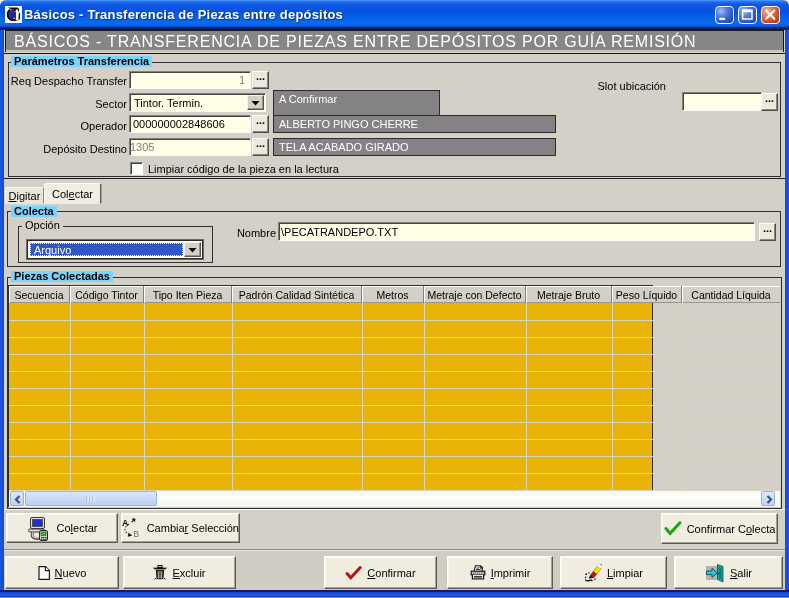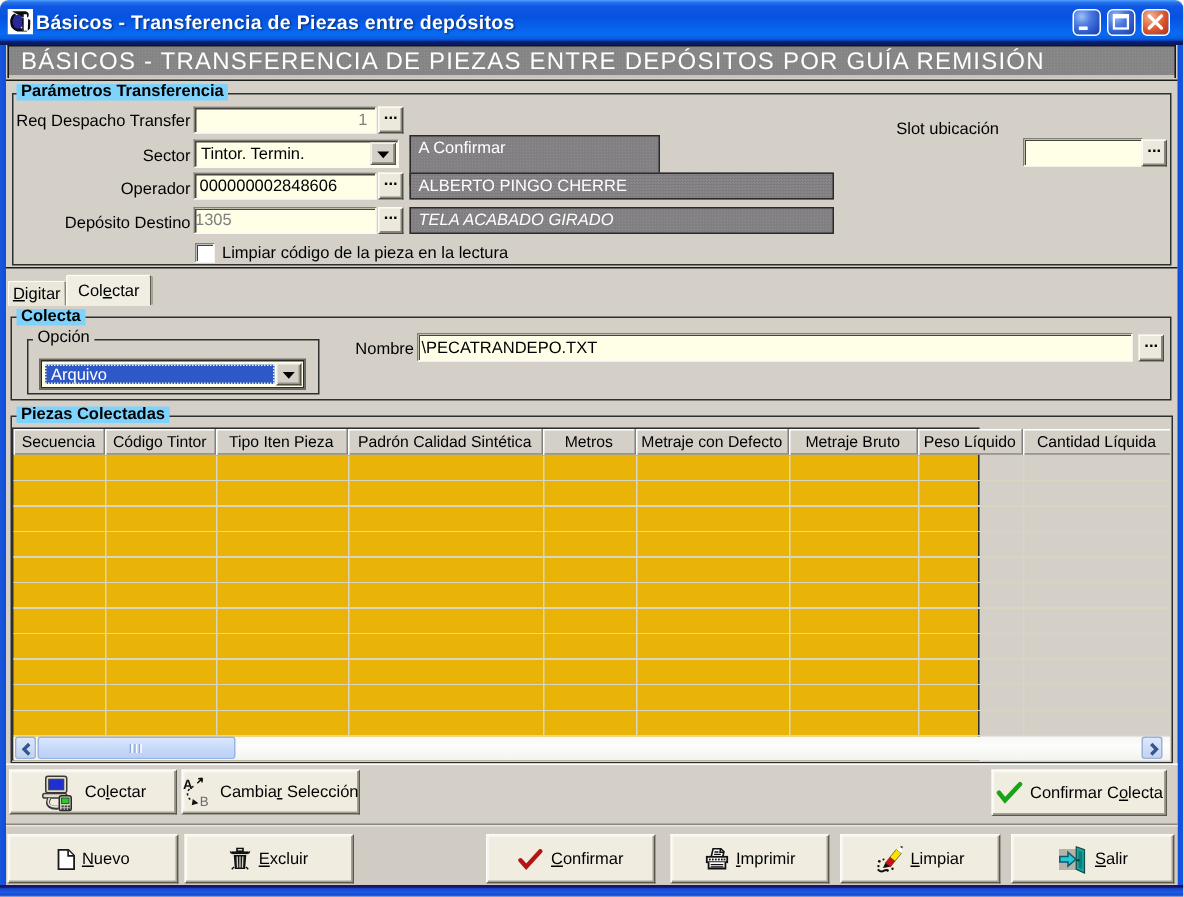--- a/index.html
+++ b/index.html
@@ -99,21 +99,21 @@
   <div class="dots" style="left:761px;top:93px;">...</div>
 
   <div class="lab" style="left:0px;top:120px;width:127px;">Operador</div>
   <div class="edit" style="left:129px;top:115px;width:122px;height:18px;padding:1px 0 0 3px;">000000002848606</div>
   <div class="dots" style="left:252px;top:115px;">...</div>
   <div class="gvalue" style="left:273px;top:115px;width:283px;height:18px;">ALBERTO PINGO CHERRE</div>
 
   <div class="lab" style="left:0px;top:143px;width:127px;">Depósito Destino</div>
   <div class="edit" style="left:129px;top:138px;width:122px;height:18px;color:#808080;text-align:left;padding:1px 5px 0 0;">1305</div>
   <div class="dots" style="left:252px;top:138px;">...</div>
-  <div class="gvalue" style="left:273px;top:138px;width:283px;height:18px;font-style:italic;">TELA ACABADO GIRADO</div>
+  <div class="gvalue" style="left:273px;top:138px;width:283px;height:18px;">TELA ACABADO GIRADO</div>
 
   <div class="abs" style="left:130px;top:162px;width:13px;height:13px;background:#fff;border:1px solid;border-color:#808080 #fff #fff #808080;box-shadow:inset 1px 1px 0 #404040;"></div>
   <div class="abs" style="left:148px;top:163px;">Limpiar código de la pieza en la lectura</div>
   <div class="abs hline" style="left:4px;top:178px;width:781px;"></div>
 
   <div class="abs" style="left:5px;top:187px;width:39px;height:17px;background:#e9e6da;border:1px solid;border-color:#fdfcf8 #8a8779 transparent #fdfcf8;border-radius:2px 2px 0 0;text-align:center;padding-top:2px;"><u>D</u>igitar</div>
   <div class="abs" style="left:44px;top:183px;width:57px;height:21px;background:#f0ede2;border:1px solid;border-color:#fdfcf8 #5c594f transparent #fdfcf8;box-shadow:2px 0 0 -1px #a5a195;border-radius:2px 2px 0 0;text-align:center;padding-top:4px;">Col<u>e</u>ctar</div>
 
   <div class="abs grp" style="left:7px;top:211px;width:774px;height:56px;"></div>
   <div class="grplab" style="left:11px;top:206px;">Colecta</div>

